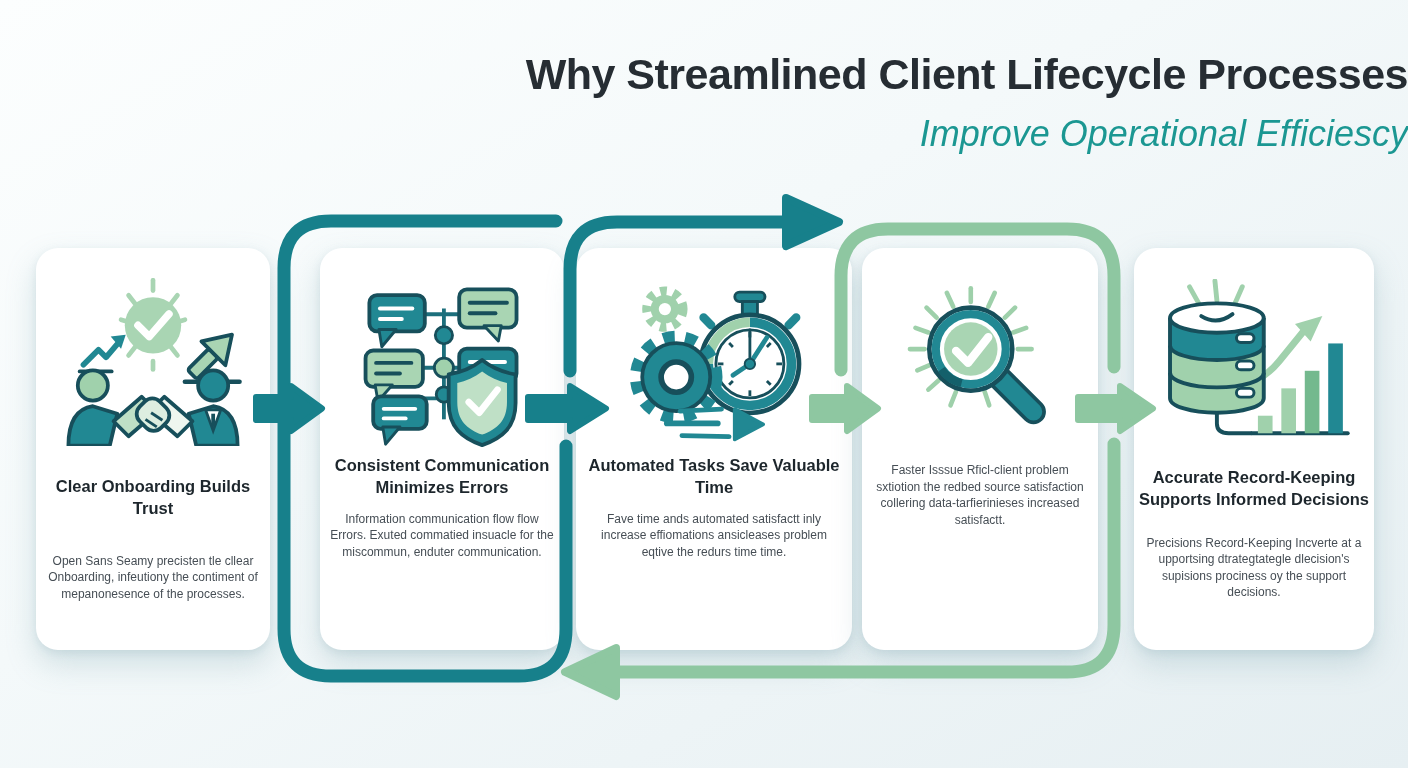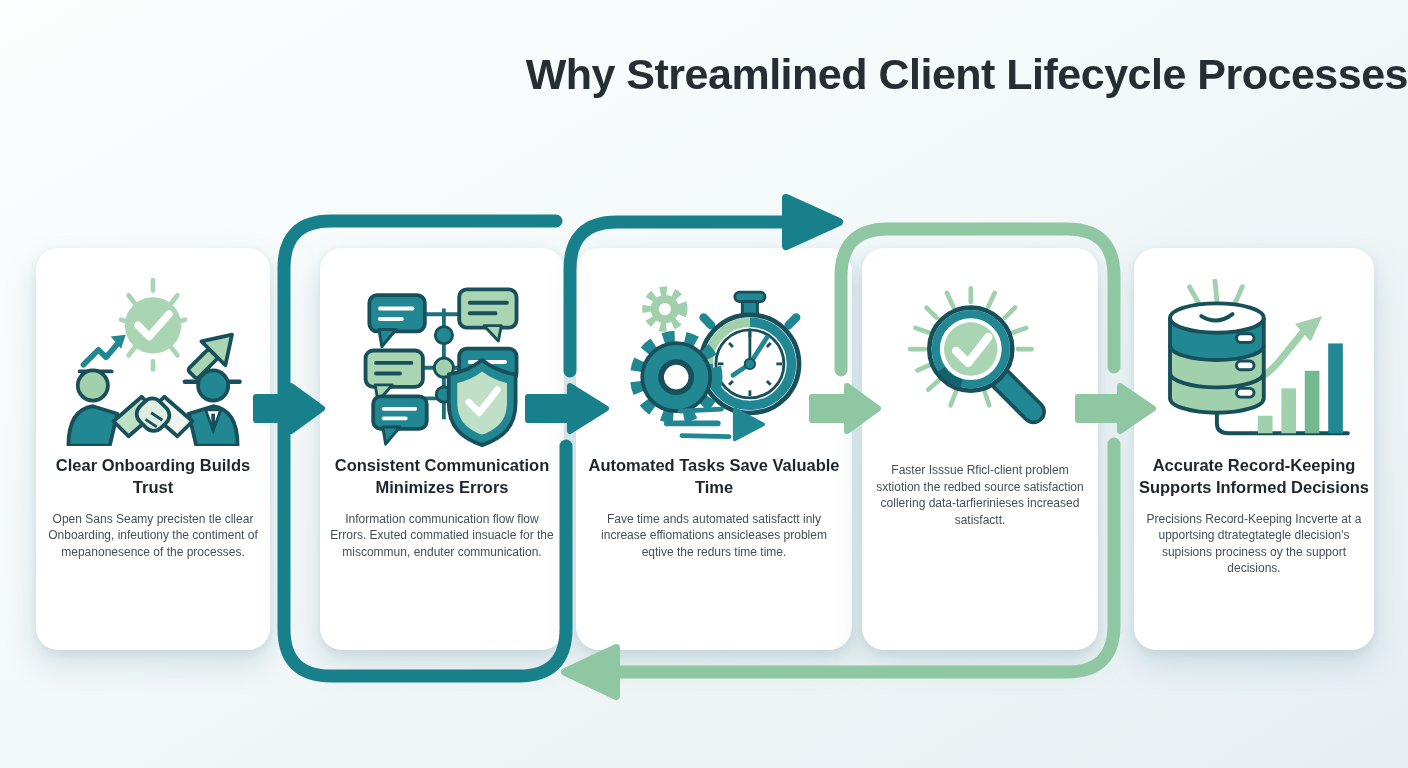--- a/index.html
+++ b/index.html
@@ -14,41 +14,42 @@
     letter-spacing:-0.5px;
   }
   .subtitle{
     margin:14px 0 0 0;font-size:36px;font-style:italic;font-weight:normal;color:#1b9792;
   }
   .card{
     position:absolute;top:248px;height:402px;background:#ffffff;border-radius:22px;
     box-shadow:0 14px 30px rgba(125,165,175,0.30), 0 3px 8px rgba(125,165,175,0.18);
     display:flex;flex-direction:column;align-items:center;z-index:2;box-sizing:border-box;
   }
-  .card1{left:36px;width:234px;}
+  .card1{left:36px;width:234px;gap:21px;}
   .card2{left:320px;width:244px;}
   .card3{left:576px;width:276px;border-radius:23px;}
   .card4{left:862px;width:236px;}
-  .card5{left:1134px;width:240px;}
+  .card5{left:1134px;width:240px;gap:12px;}
   .icon-wrap{height:176px;margin-top:26px;display:flex;align-items:center;justify-content:center;}
   .card-title{
     font-size:16.5px;font-weight:bold;color:#1d262c;text-align:center;
     line-height:1.35;margin:4px 2px 0 2px;
   }
   .card-body{
     font-size:12px;color:#464e55;text-align:center;line-height:1.38;
     margin:12px 10px 0 10px;
   }
   .connectors{position:absolute;left:0;top:0;z-index:3;pointer-events:none;}
 </style>
 </head>
 <body>
 
 <div class="header">
   <h1 class="title">Why Streamlined Client Lifecycle Processes</h1>
+  <h2 class="subtitle">Improve Operational Efficiescy</h2>
 </div>
 
 <svg class="connectors" width="1408" height="768" viewBox="0 0 1408 768">
 
   <path d="M 556 221 H 331 Q 284 221 284 268 V 629 Q 284 676 331 676 H 519 Q 566 676 566 629 V 446" fill="none" stroke="#17808b" stroke-width="13" stroke-linecap="round"></path>
 
   <path d="M 570 371 V 269 Q 570 222 617 222 H 786" fill="none" stroke="#17808b" stroke-width="13" stroke-linecap="round"></path>
   <polygon points="786,198 839,222 786,246" fill="#17808b" stroke="#17808b" stroke-width="8" stroke-linejoin="round"></polygon>
 
   <path d="M 841 370 V 276 Q 841 229 888 229 H 1067 Q 1114 229 1114 276 V 367" fill="none" stroke="#8ec7a1" stroke-width="13" stroke-linecap="round"></path>

